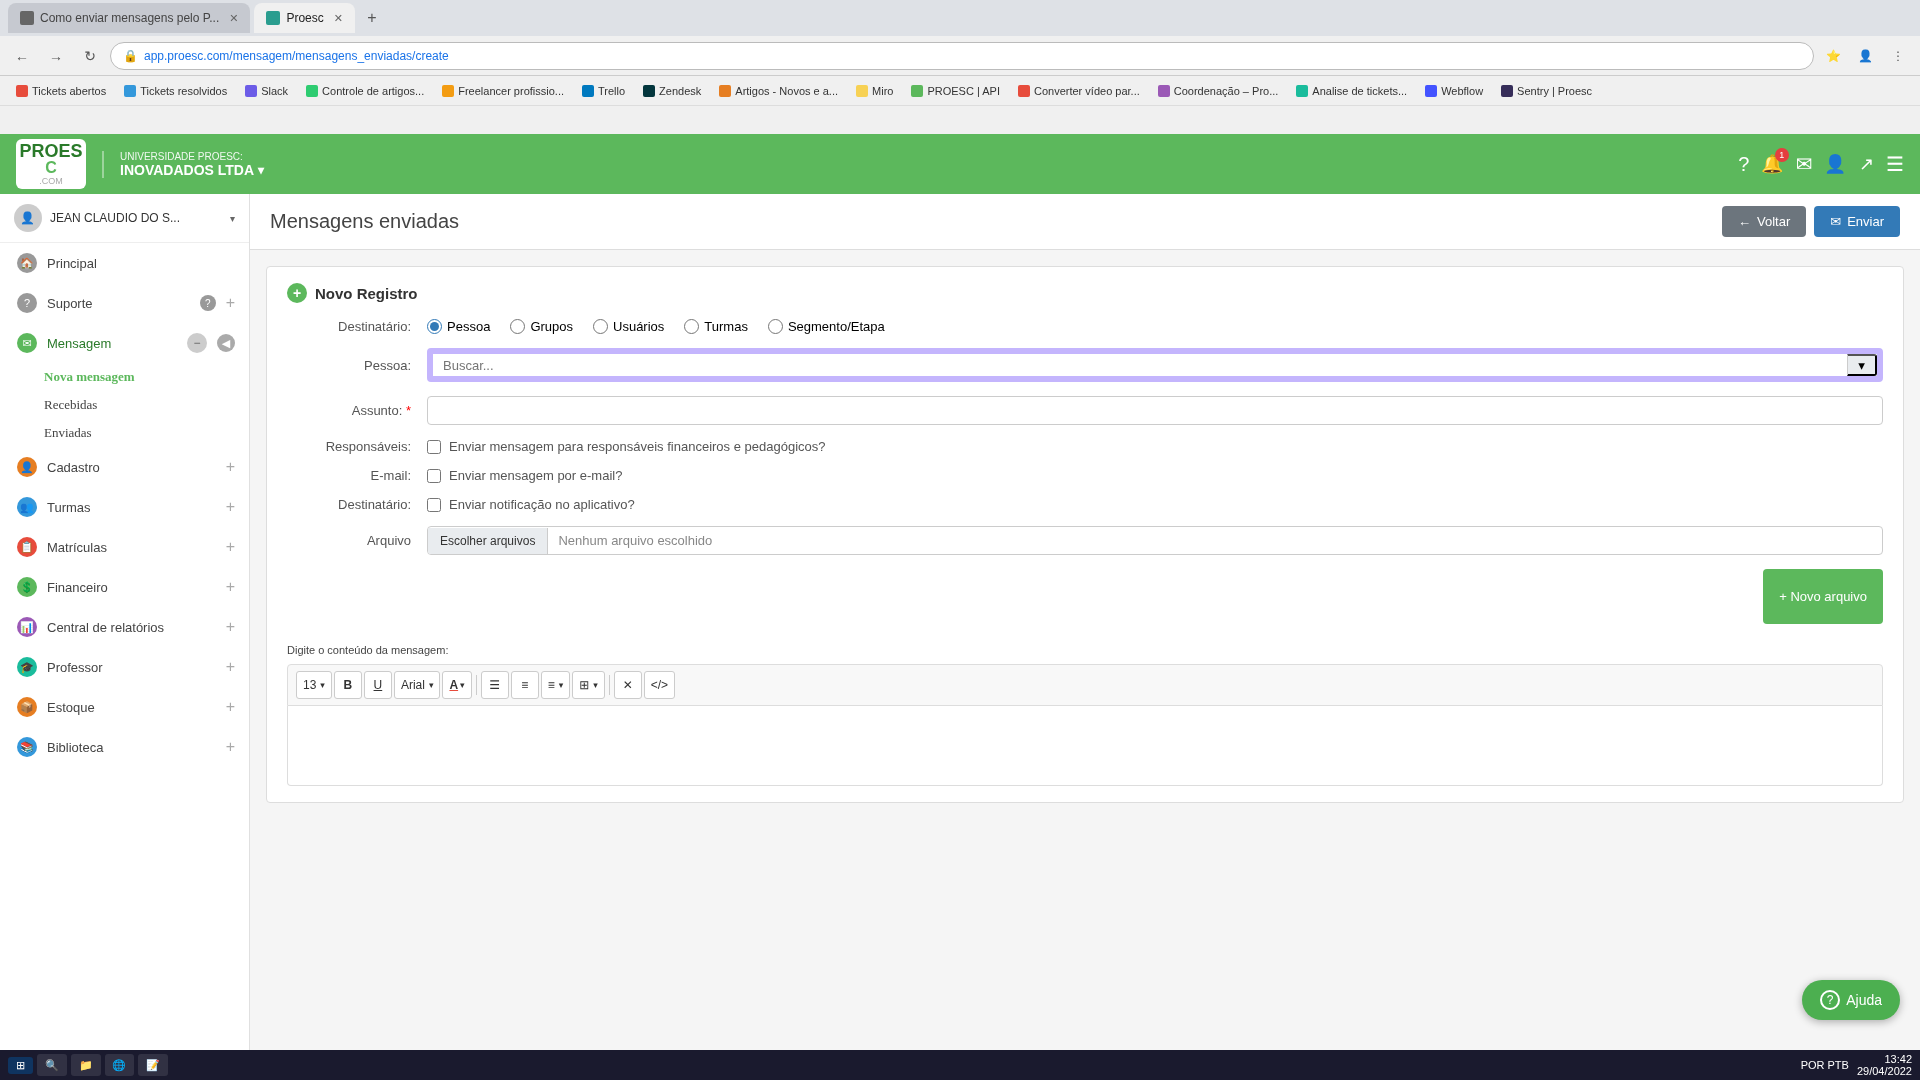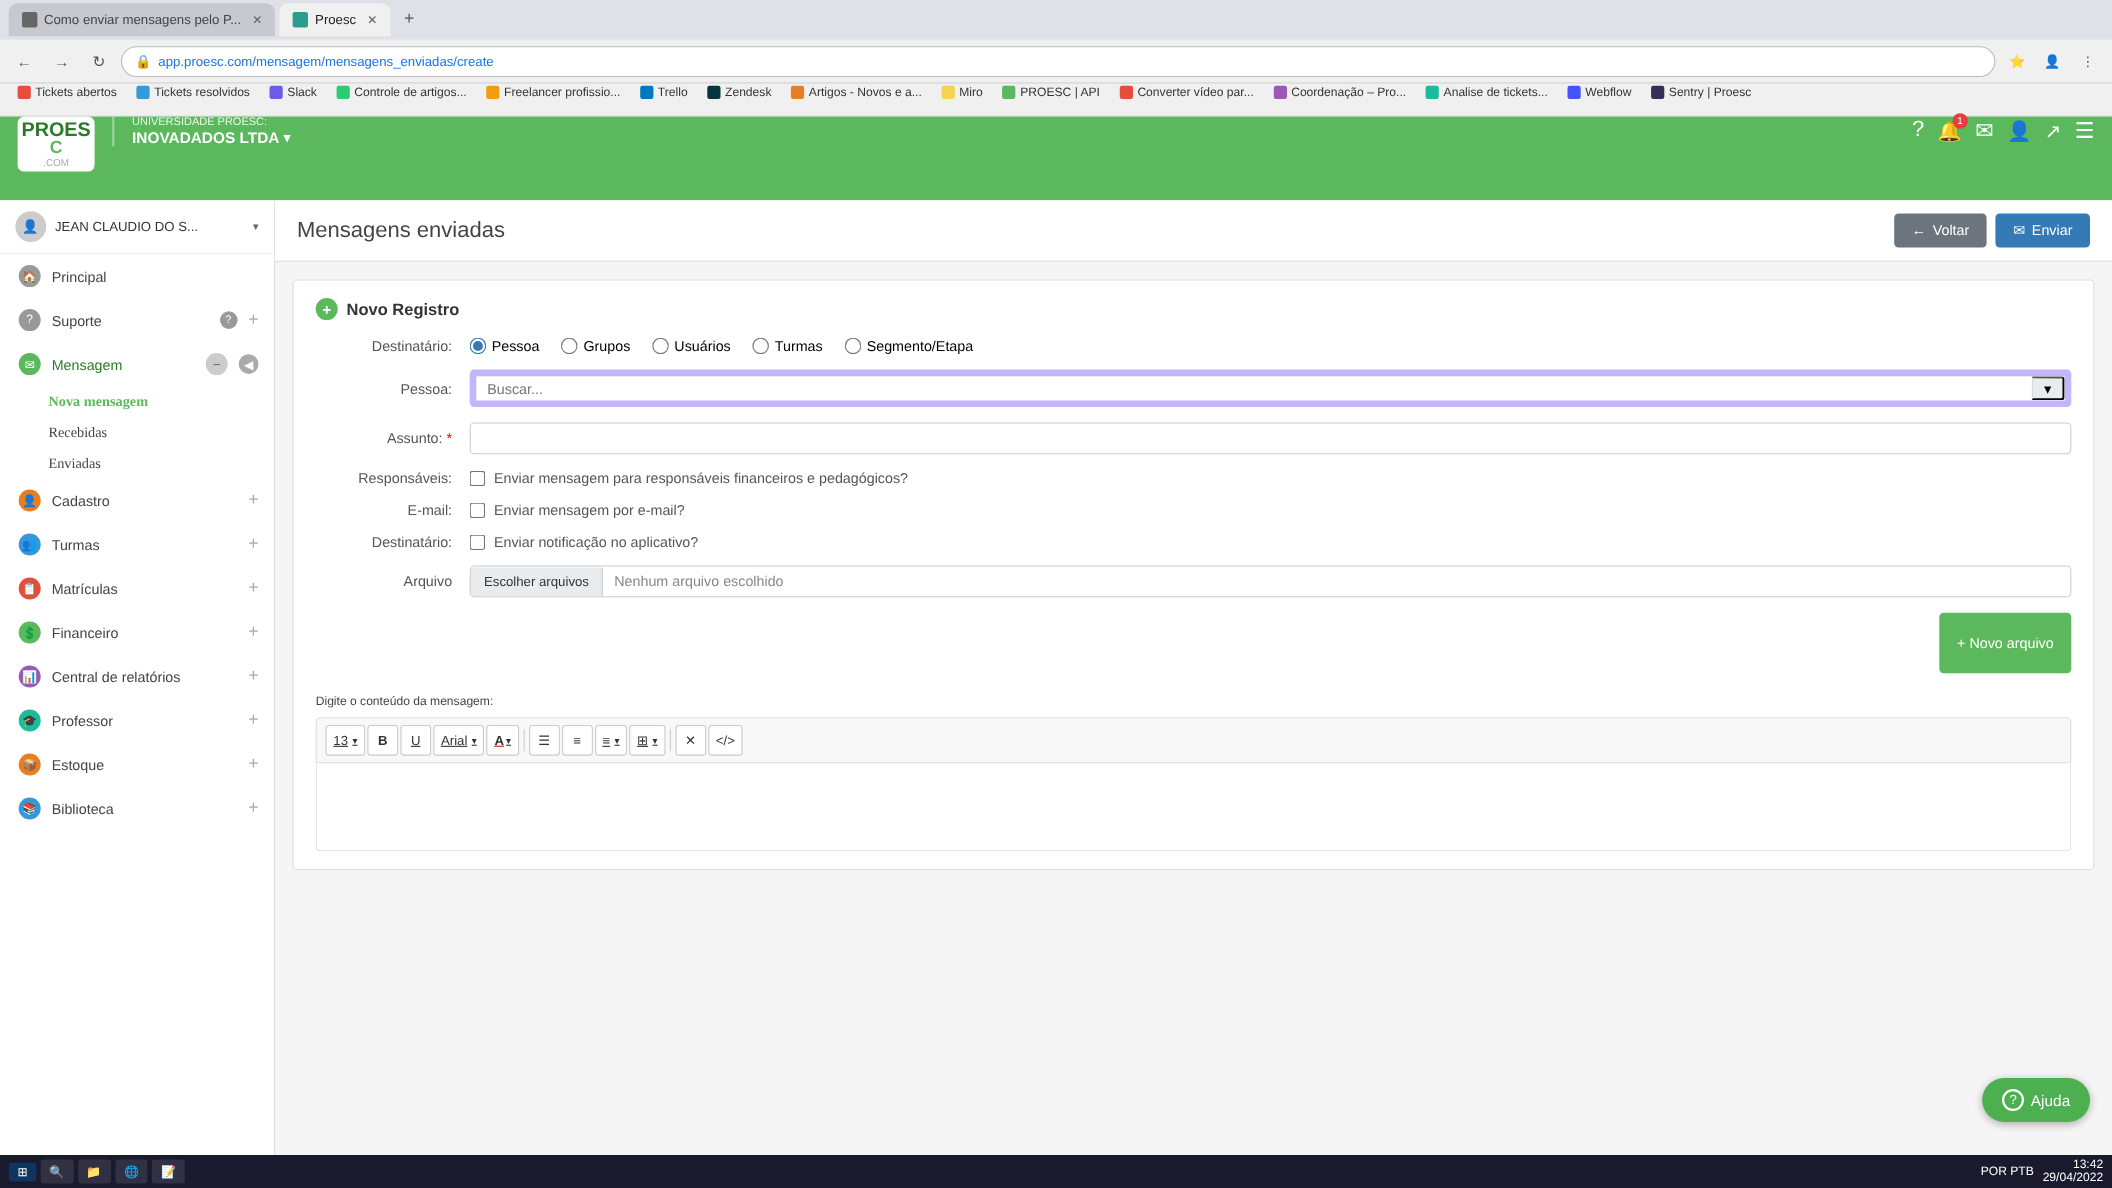--- a/index.html
+++ b/index.html
@@ -16,29 +16,29 @@
     .tab-close { font-size: 11px; color: #666; cursor: pointer; margin-left: 4px; }
     .new-tab-btn { width: 26px; height: 26px; border-radius: 50%; background: transparent; border: none; font-size: 16px; cursor: pointer; color: #555; display: flex; align-items: center; justify-content: center; }
 
     .address-bar-row { display: flex; align-items: center; height: 40px; background: #f0f0f0; padding: 0 8px; gap: 6px; border-bottom: 1px solid #ccc; }
     .nav-btn { width: 28px; height: 28px; border-radius: 50%; border: none; background: transparent; cursor: pointer; font-size: 14px; color: #555; display: flex; align-items: center; justify-content: center; }
     .address-bar { flex: 1; height: 28px; border: 1px solid #bbb; border-radius: 14px; background: white; padding: 0 12px; font-size: 12px; color: #333; display: flex; align-items: center; gap: 6px; }
     .address-url { font-size: 12px; color: #1a73e8; }
     .browser-actions { display: flex; gap: 4px; align-items: center; }
     .browser-action-btn { width: 28px; height: 28px; border-radius: 50%; border: none; background: transparent; cursor: pointer; font-size: 12px; color: #555; display: flex; align-items: center; justify-content: center; }
 
-    .bookmarks-bar { display: flex; align-items: flex-start; height: 30px; background: #f0f0f0; padding: 0 8px; gap: 2px; border-bottom: 1px solid #ddd; font-size: 11px; }
+    .bookmarks-bar { display: flex; align-items: center; height: 30px; background: #f0f0f0; padding: 0 8px; gap: 2px; border-bottom: 1px solid #ddd; font-size: 11px; }
     .bookmark-item { display: flex; align-items: center; padding: 2px 8px; border-radius: 4px; cursor: pointer; color: #333; gap: 4px; white-space: nowrap; }
     .bk-icon { width: 12px; height: 12px; border-radius: 2px; display: inline-block; }
 
     
     .app-wrapper { display: flex; flex-direction: column; height: calc(1080px - 36px - 40px - 30px); }
 
     
-    .top-nav { background: #5cb85c; height: 76px; display: flex; align-items: flex-start; padding: 0 16px; gap: 16px; }
+    .top-nav { background: #5cb85c; height: 60px; display: flex; align-items: center; padding: 0 16px; gap: 16px; margin-top: 28px; }
     .logo-area { display: flex; align-items: center; gap: 8px; }
     .logo-box { width: 70px; height: 50px; background: white; border-radius: 6px; display: flex; align-items: center; justify-content: center; }
     .uni-info { color: white; font-size: 12px; border-left: 2px solid rgba(255,255,255,0.4); padding-left: 16px; }
     .uni-label { font-size: 10px; opacity: 0.9; }
     .uni-name { font-size: 14px; font-weight: bold; display: flex; align-items: center; gap: 4px; }
     .top-nav-right { margin-left: auto; display: flex; align-items: center; gap: 12px; }
     .top-nav-icon { color: white; font-size: 18px; cursor: pointer; position: relative; }
     .badge { background: #e53e3e; color: white; font-size: 9px; border-radius: 50%; width: 14px; height: 14px; display: flex; align-items: center; justify-content: center; position: absolute; top: -5px; right: -5px; }
 
     
@@ -106,21 +106,21 @@
     .new-file-btn { display: flex; align-items: center; gap: 6px; background: #5cb85c; color: white; border: none; padding: 20px 16px; border-radius: 4px; cursor: pointer; font-size: 13px; float: right; margin-bottom: 8px; }
 
     .message-label { font-size: 11px; color: #444; margin-bottom: 8px; }
 
     
     .editor-toolbar { display: flex; align-items: center; gap: 2px; padding: 6px 8px; background: #f8f8f8; border: 1px solid #ddd; border-radius: 4px 4px 0 0; flex-wrap: wrap; }
     .toolbar-btn { height: 28px; min-width: 28px; border: 1px solid #ccc; background: white; border-radius: 3px; cursor: pointer; font-size: 12px; color: #333; display: flex; align-items: center; justify-content: center; padding: 0 6px; gap: 2px; }
     .toolbar-btn.bold { font-weight: bold; }
     .toolbar-btn.underline { text-decoration: underline; }
     .toolbar-separator { width: 1px; background: #ccc; height: 20px; margin: 0 2px; }
-    .toolbar-dropdown { height: 28px; border: 1px solid #ccc; background: white; border-radius: 3px; cursor: pointer; font-size: 12px; color: #333; display: flex; align-items: center; padding: 0 6px; gap: 4px; text-decoration: underline; }
+    .toolbar-dropdown { height: 28px; border: 1px solid #ccc; background: white; border-radius: 3px; cursor: pointer; font-size: 12px; color: #333; display: flex; align-items: center; padding: 0 6px; gap: 4px; }
     .toolbar-caret { font-size: 9px; }
 
     .editor-body { min-height: 80px; border: 1px solid #ddd; border-top: none; border-radius: 0 0 4px 4px; background: white; padding: 8px; }
 
     
     .ajuda-btn { position: fixed; bottom: 60px; right: 20px; background: #4CAF50; color: white; border: none; border-radius: 24px; padding: 10px 18px; font-size: 14px; cursor: pointer; display: flex; align-items: center; gap: 6px; box-shadow: 0 2px 8px rgba(0,0,0,0.3); z-index: 999; }
 
     
     .taskbar { height: 30px; background: #1a1a2e; display: flex; align-items: center; padding: 0 8px; gap: 4px; position: fixed; bottom: 0; width: 100%; z-index: 1000; }
     .taskbar-start { background: #0f3460; border-radius: 3px; padding: 2px 8px; color: white; font-size: 11px; cursor: pointer; display: flex; align-items: center; gap: 4px; }

